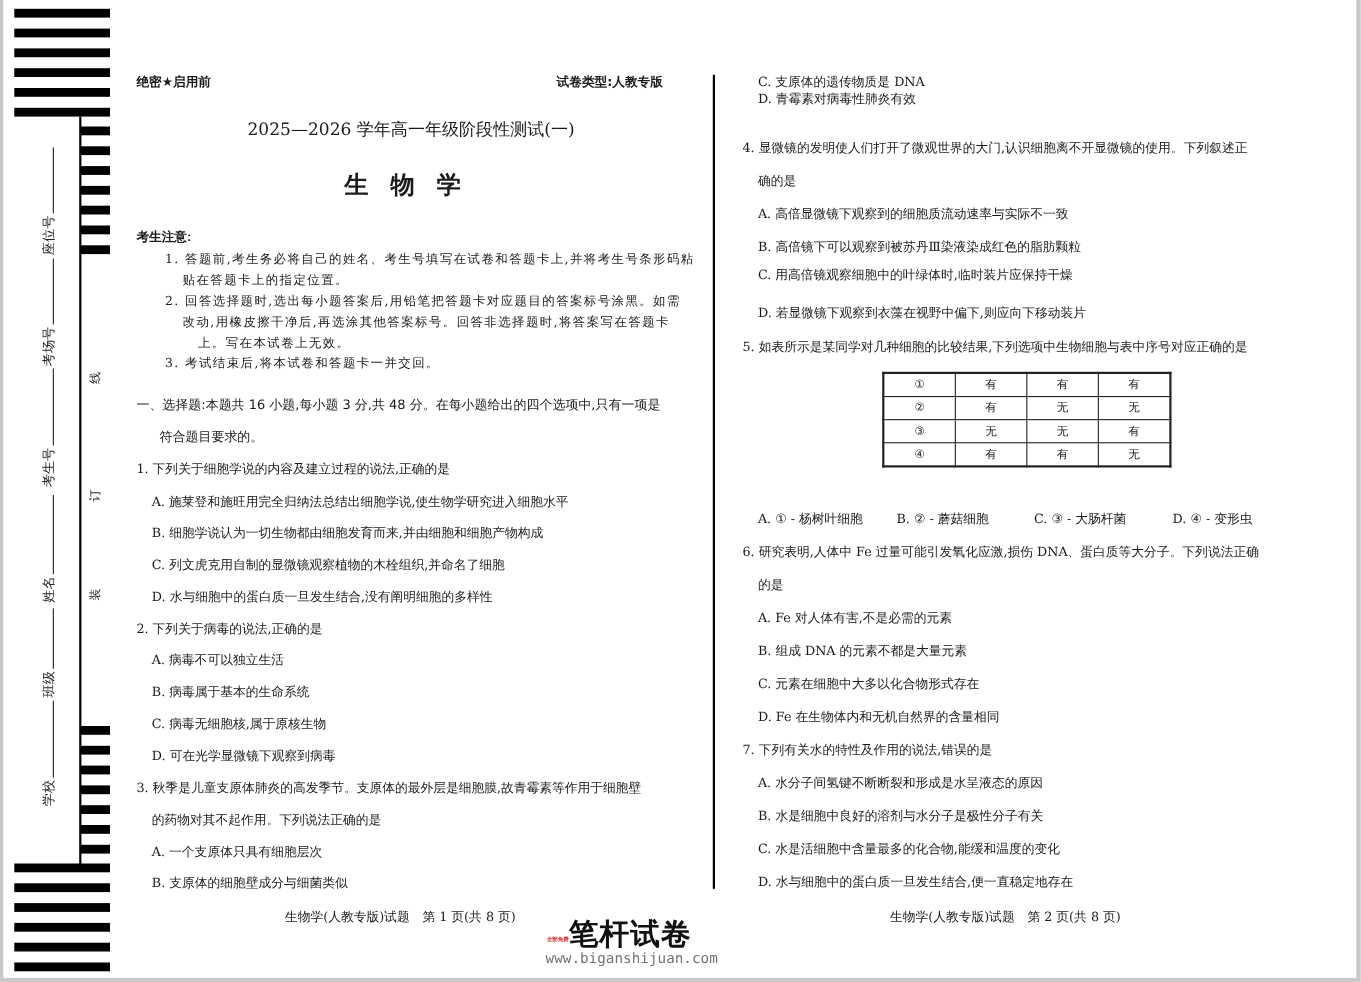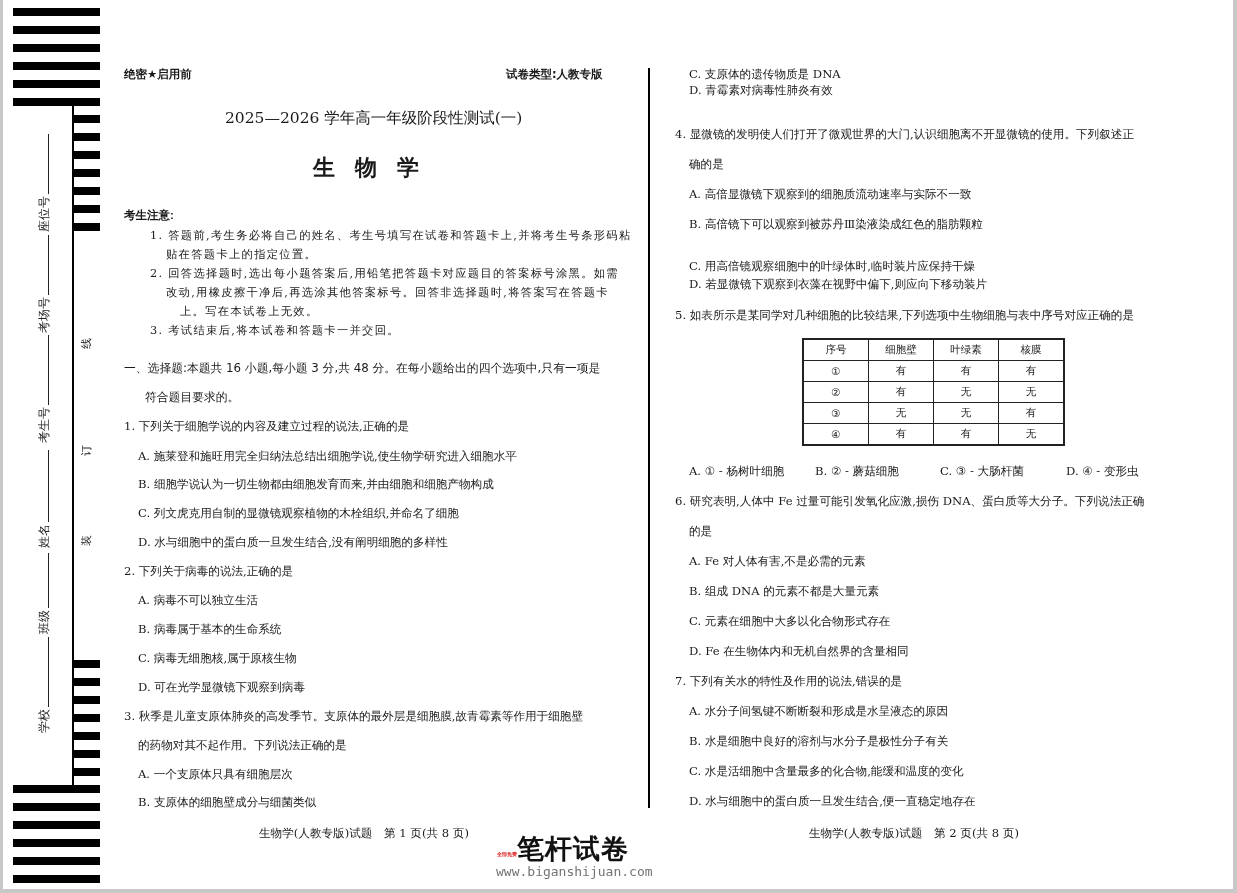--- a/index.html
+++ b/index.html
@@ -160,32 +160,26 @@
   <div class="vline" style="left:645px;top:68px;height:740px;width:1.5px"></div>
 
   <div>
     <div class="abs q" style="left:686px;top:67px">C. 支原体的遗传物质是 DNA</div>
     <div class="abs q" style="left:686px;top:83px">D. 青霉素对病毒性肺炎有效</div>
 
     <div class="abs q" style="left:672px;top:127px">4. 显微镜的发明使人们打开了微观世界的大门,认识细胞离不开显微镜的使用。下列叙述正</div>
     <div class="abs q" style="left:686px;top:157px">确的是</div>
     <div class="abs q" style="left:686px;top:187px">A. 高倍显微镜下观察到的细胞质流动速率与实际不一致</div>
     <div class="abs q" style="left:686px;top:217px">B. 高倍镜下可以观察到被苏丹Ⅲ染液染成红色的脂肪颗粒</div>
-    <div class="abs q" style="left:686px;top:259px">C. 用高倍镜观察细胞中的叶绿体时,临时装片应保持干燥</div>
+    <div class="abs q" style="left:686px;top:243px">C. 用高倍镜观察细胞中的叶绿体时,临时装片应保持干燥</div>
     <div class="abs q" style="left:686px;top:277px">D. 若显微镜下观察到衣藻在视野中偏下,则应向下移动装片</div>
 
     <div class="abs q" style="left:672px;top:308px">5. 如表所示是某同学对几种细胞的比较结果,下列选项中生物细胞与表中序号对应正确的是</div>
     <table class="cmp">
       <tbody>
-          <tr>
-        <td>序号</td>
-        <td>细胞壁</td>
-        <td>叶绿素</td>
-        <td>核膜</td>
-      </tr>
       <tr>
         <td>①</td>
         <td>有</td>
         <td>有</td>
         <td>有</td>
       </tr>
       <tr>
         <td>②</td>
         <td>有</td>
         <td>无</td>

